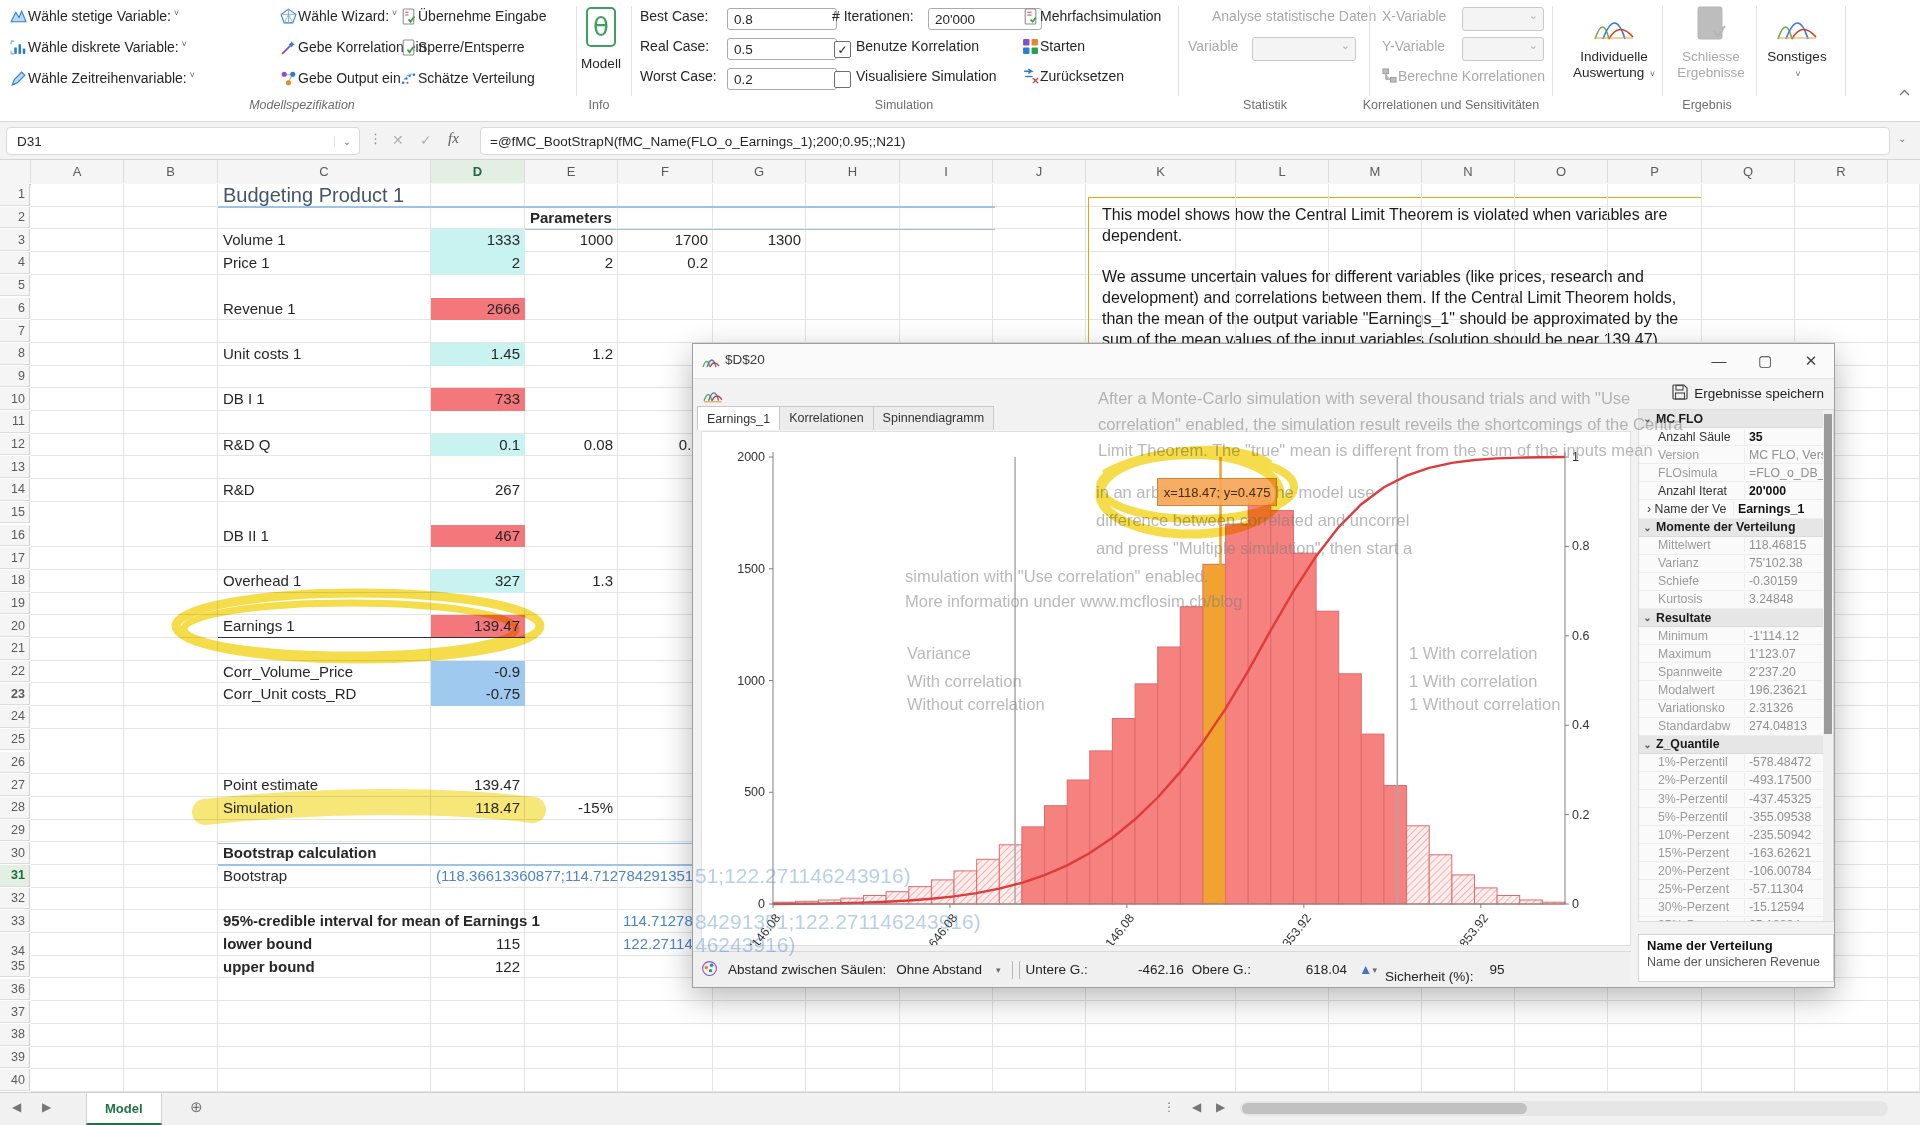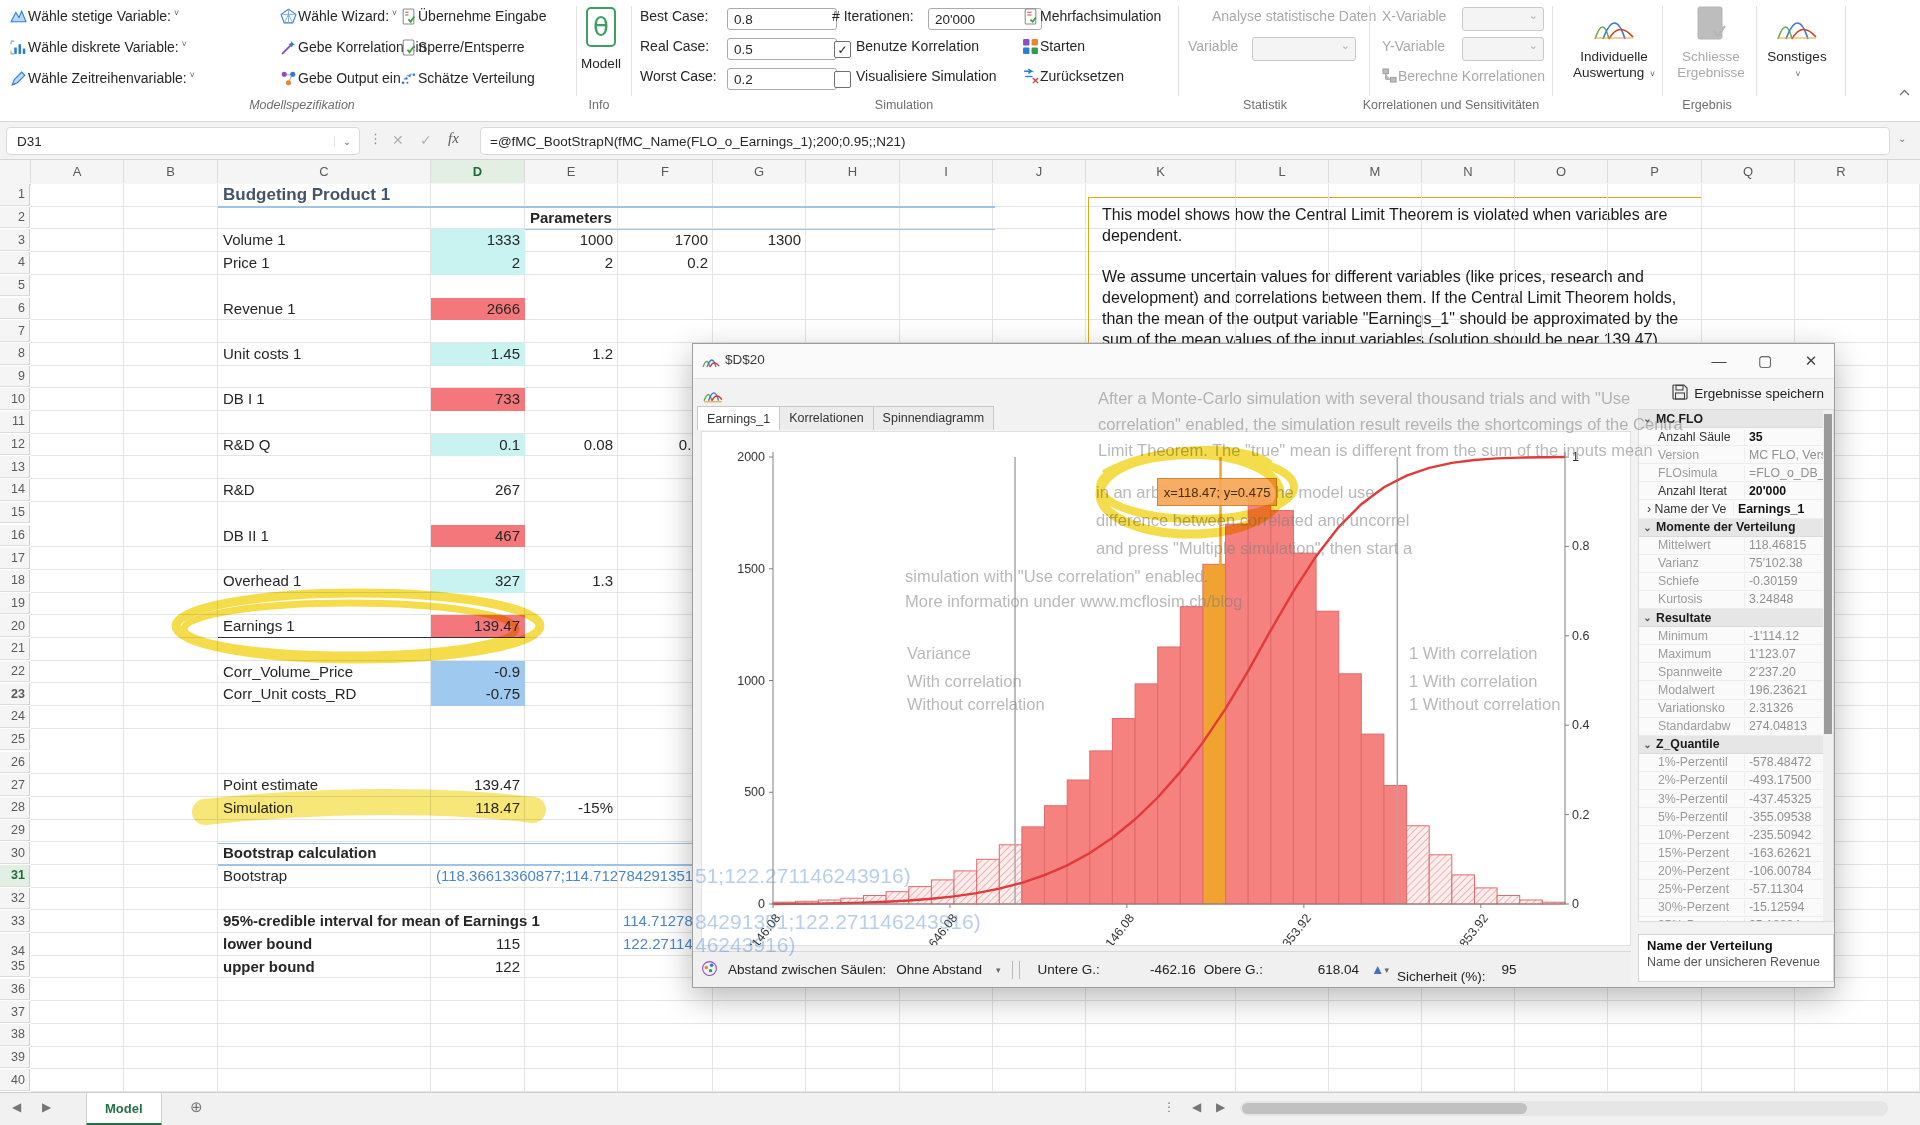--- a/index.html
+++ b/index.html
@@ -31,21 +31,21 @@
   .rowh{position:absolute;left:0;width:30px;border-bottom:1px solid #dcdcdc;border-right:1px solid #cfcfcf;
         font-size:12.5px;color:#5a5a5a;background:#f5f5f5;display:flex;align-items:center;justify-content:flex-end;padding-right:4px;box-sizing:border-box;}
   .hdrsel{background:#e2efe2 !important;color:#1e6b3c !important;font-weight:bold;}
   #gridarea{position:absolute;left:31px;top:184px;width:1889px;height:908px;background:#fff;
             background-image:repeating-linear-gradient(to bottom,transparent 0,transparent 21.7px,#e4e4e4 21.7px,#e4e4e4 22.7px);}
   .vline{position:absolute;top:0;width:1px;height:908px;background:#e4e4e4;}
   .cell{position:absolute;height:22.7px;line-height:22.7px;font-size:15px;white-space:nowrap;padding:0 5px;box-sizing:border-box;}
   .al{text-align:left;} .ar{text-align:right;}
   .cyan{background:#c9f3f1;} .redc{background:#f4777b;} .bluec{background:#9fc9ef;}
   .bluet{color:#4a86c8;} .bold{font-weight:bold;}
-  .title{font-size:17px;font-weight:bold;color:#44546a;}
+  .title{font-size:20px;font-weight:normal;color:#44546a;}
   .uline{border-bottom:1.5px solid #333;}
   .dline{position:absolute;}
   #notebox{position:absolute;left:1057px;top:13px;width:586px;height:142px;border:1.5px solid #dfa712;
            padding:6px 13px;font-size:16px;line-height:21px;color:#1a1a1a;background:transparent;}
   #notebox p{margin:0 0 20px 0;}
   
   #tabbar{position:absolute;left:0;top:1092px;width:1920px;height:33px;background:#f1f1f1;border-top:1px solid #d0d0d0;font-size:13px;color:#666;}
   #sheettab{position:absolute;left:86px;top:0;height:32px;padding:0 18px;background:#fff;border-right:1px solid #d0d0d0;border-left:1px solid #d0d0d0;
             display:flex;align-items:center;color:#217346;font-weight:bold;border-bottom:2.5px solid #217346;box-sizing:border-box;}
   .tbtn{position:absolute;top:7px;font-size:12px;color:#767676;}
@@ -732,21 +732,21 @@
             <circle cx="8" cy="8" r="6.5" fill="none" stroke="#8a4fc8"></circle>
             <circle cx="5" cy="7" r="1.6" fill="#e8882a"></circle>
             <circle cx="10" cy="5" r="1.6" fill="#2b7cd3"></circle>
             <circle cx="9" cy="10" r="1.6" fill="#2b9e4f"></circle>
           </svg></span>
       <span style="margin-left:10px;">Abstand zwischen Säulen:</span>
       <span style="margin-left:10px;">Ohne Abstand</span>
       <span style="margin-left:14px;color:#666;font-size:9px;">▾</span>
       <span class="vsep" style="margin-left:12px;"></span>
         <span class="vsep"></span>
-      <span style="margin-left:14px;">Untere G.:</span>
+      <span style="margin-left:2px;">Untere G.:</span>
       <span style="width:96px;text-align:right;">-462.16</span>
       <span style="margin-left:8px;">Obere G.:</span>
       <span style="width:96px;text-align:right;">618.04</span>
       <span style="margin-left:12px;color:#4472c4;">▲</span>
       <span style="color:#666;font-size:9px;">▾</span>
       <span style="margin-left:8px;margin-top:14px;">Sicherheit (%):</span>
       <span style="margin-left:16px;">95</span>
     </div>
   <div class="ghost" style="left: 405px; top: 45px;">After a Monte-Carlo simulation with several thousand trials and with "Use</div>
       <div class="ghost" style="left: 405px; top: 71px;">correlation" enabled, the simulation result reveils the shortcomings of the Centra</div>

